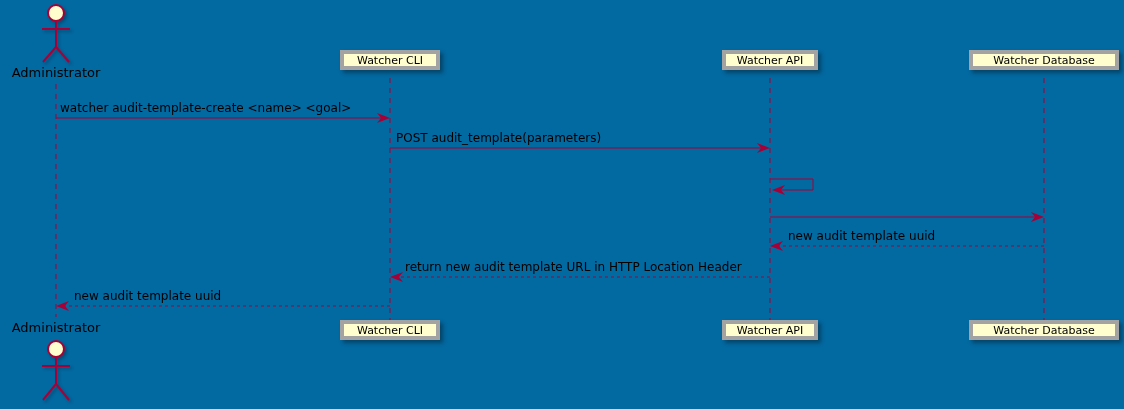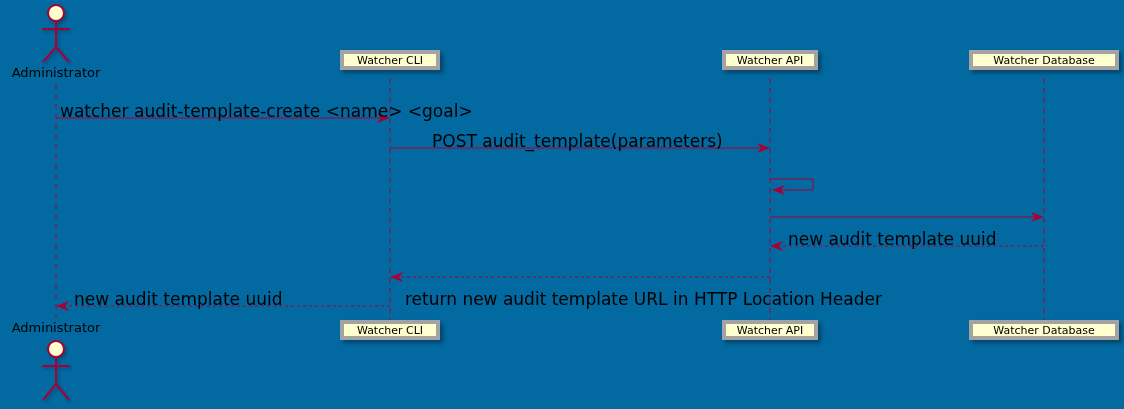--- a/index.html
+++ b/index.html
@@ -38,21 +38,21 @@
   .actor-label {
     position: absolute;
     width: 112px;
     text-align: center;
     font-size: 13px;
     color: #000000;
     white-space: nowrap;
   }
   .msg {
     position: absolute;
-    font-size: 17px;
+    font-size: 12px;
     color: #000000;
     white-space: nowrap;
   }
   .figure-shadow {
     filter: drop-shadow(2.5px 2.5px 1.5px rgba(0,0,0,0.25));
   }
 </style>
 </head>
 <body>
 
@@ -132,18 +132,18 @@
 
   <div class="pbox" style="left:340px; top:50px; width:100px;">Watcher CLI</div>
   <div class="pbox" style="left:722px; top:50px; width:96px;">Watcher API</div>
   <div class="pbox" style="left:969px; top:50px; width:150px;">Watcher Database</div>
 
   <div class="pbox" style="left:340px; top:320px; width:100px;">Watcher CLI</div>
   <div class="pbox" style="left:722px; top:320px; width:96px;">Watcher API</div>
   <div class="pbox" style="left:969px; top:320px; width:150px;">Watcher Database</div>
 
   <div class="msg" style="left:60px;  top:101px;">watcher audit-template-create &lt;name&gt; &lt;goal&gt;</div>
-  <div class="msg" style="left:396px; top:131px;margin-left:36px;">POST audit_template(parameters)</div>
+  <div class="msg" style="left:396px; top:131px;">POST audit_template(parameters)</div>
   <div class="msg" style="left:788px; top:229px;">new audit template uuid</div>
-  <div class="msg" style="left:405px; top:260px;margin-top:29px;">return new audit template URL in HTTP Location Header</div>
+  <div class="msg" style="left:405px; top:260px;">return new audit template URL in HTTP Location Header</div>
   <div class="msg" style="left:74px;  top:289px;">new audit template uuid</div>
 
 </div>
 
 </body></html>

